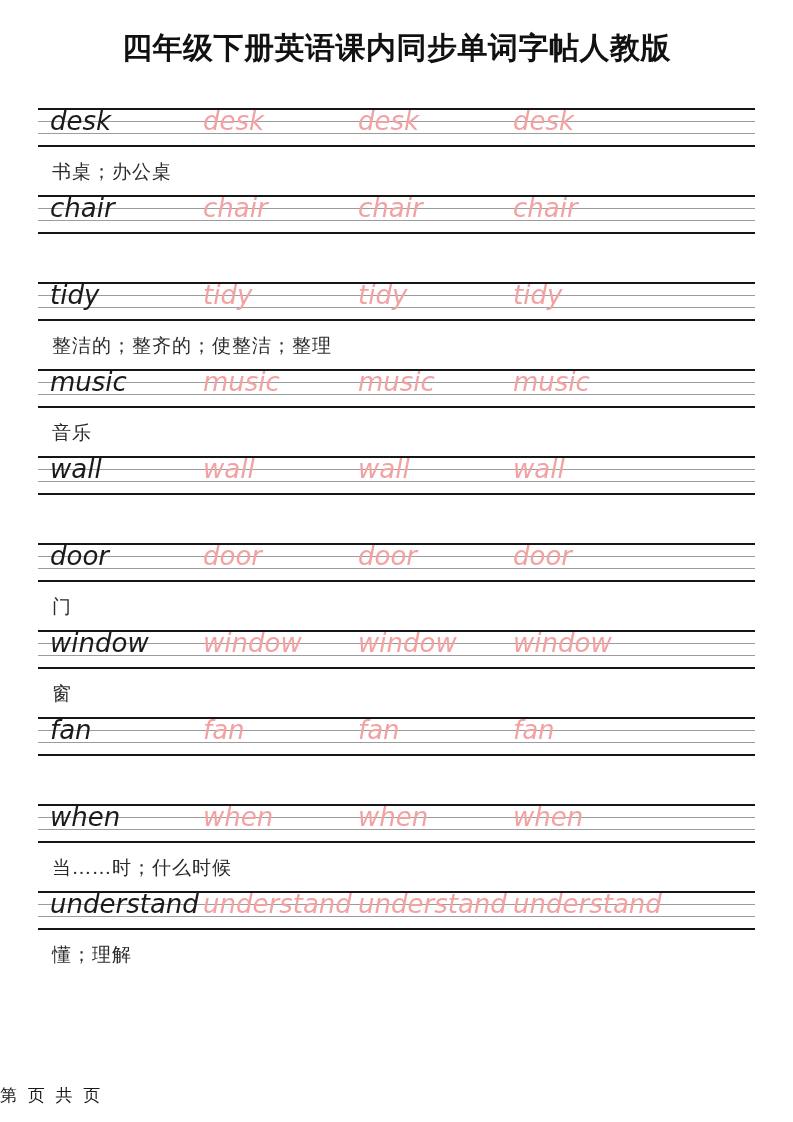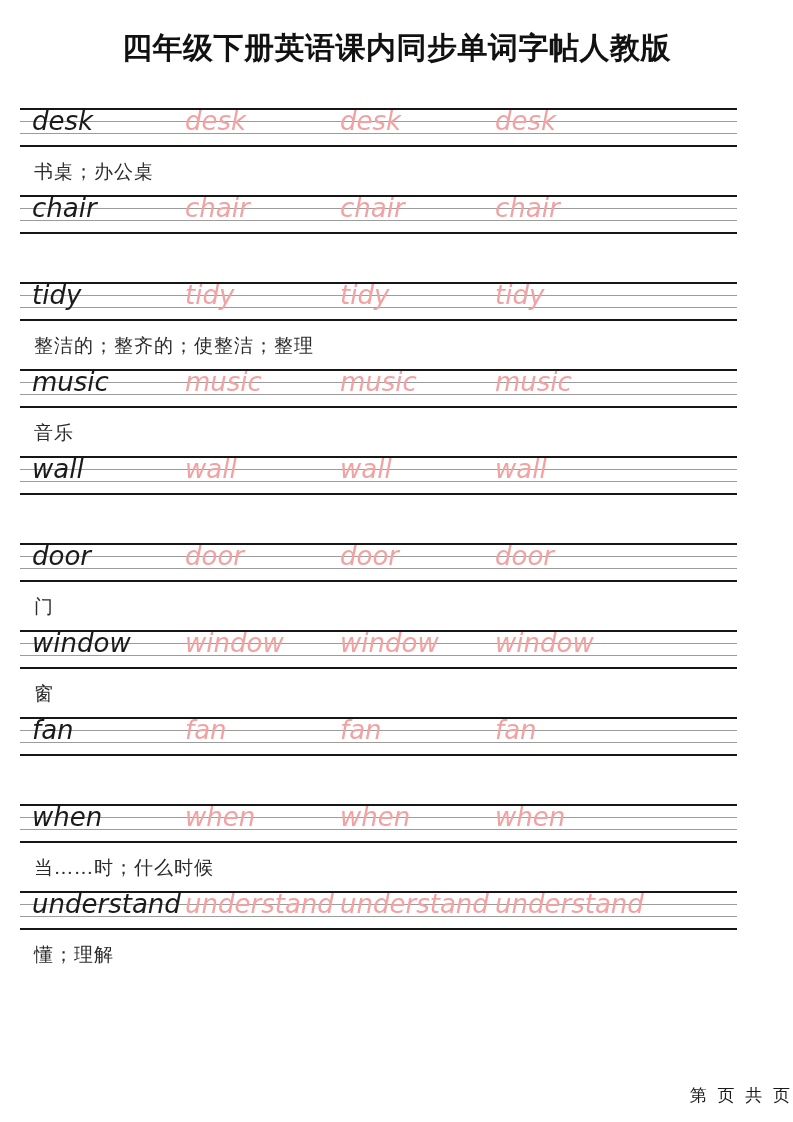--- a/index.html
+++ b/index.html
@@ -11,21 +11,21 @@
   html,body{margin:0;padding:0;}
   body{
     width:793px;height:1122px;position:relative;background:#ffffff;
     font-family:"Liberation Sans", sans-serif;overflow:hidden;
   }
   .title{
     position:absolute;top:28px;left:0;width:793px;text-align:center;
     font-size:30px;font-weight:bold;color:#111;letter-spacing:0.5px;
     font-family:"Liberation Sans", sans-serif;
   }
-  .sheet{position:absolute;left:20px;top:108px;width:717px;}
+  .sheet{position:absolute;left:38px;top:108px;width:717px;}
   .row{height:87px;position:relative;}
   .guide{position:relative;height:39px;}
   .gl{position:absolute;left:0;right:0;}
   .gl.t {top:0;height:2px;background:var(--dark);}
   .gl.m1{top:13px;height:1px;background:var(--light);}
   .gl.m2{top:25px;height:1px;background:var(--light);}
   .gl.b {top:37px;height:2px;background:var(--dark);}
   .word{
     position:absolute;top:-3px;height:33px;line-height:33px;
     font-style:italic;font-size:26px;white-space:nowrap;
@@ -35,21 +35,21 @@
   .c{color:var(--pink);}
   .c1{left:165px;}
   .c2{left:320px;}
   .c3{left:475px;}
   .meaning{
     margin-top:14px;padding-left:14px;
     font-size:19px;line-height:22px;color:#2B2B2B;letter-spacing:1px;
     font-family:"Liberation Serif", serif;
   }
   .footer{
-    position:absolute;top:1084px;left:0;width:793px;text-align:right;
+    position:absolute;top:1084px;left:0;width:793px;text-align:left;
     font-size:17px;color:#1A1A1A;letter-spacing:3px;font-weight:500;
     font-family:"Liberation Sans", sans-serif;
   }
 </style>
 </head>
 <body>
 
 <div class="title">四年级下册英语课内同步单词字帖人教版</div>
 
 <div class="sheet" id="rows">

